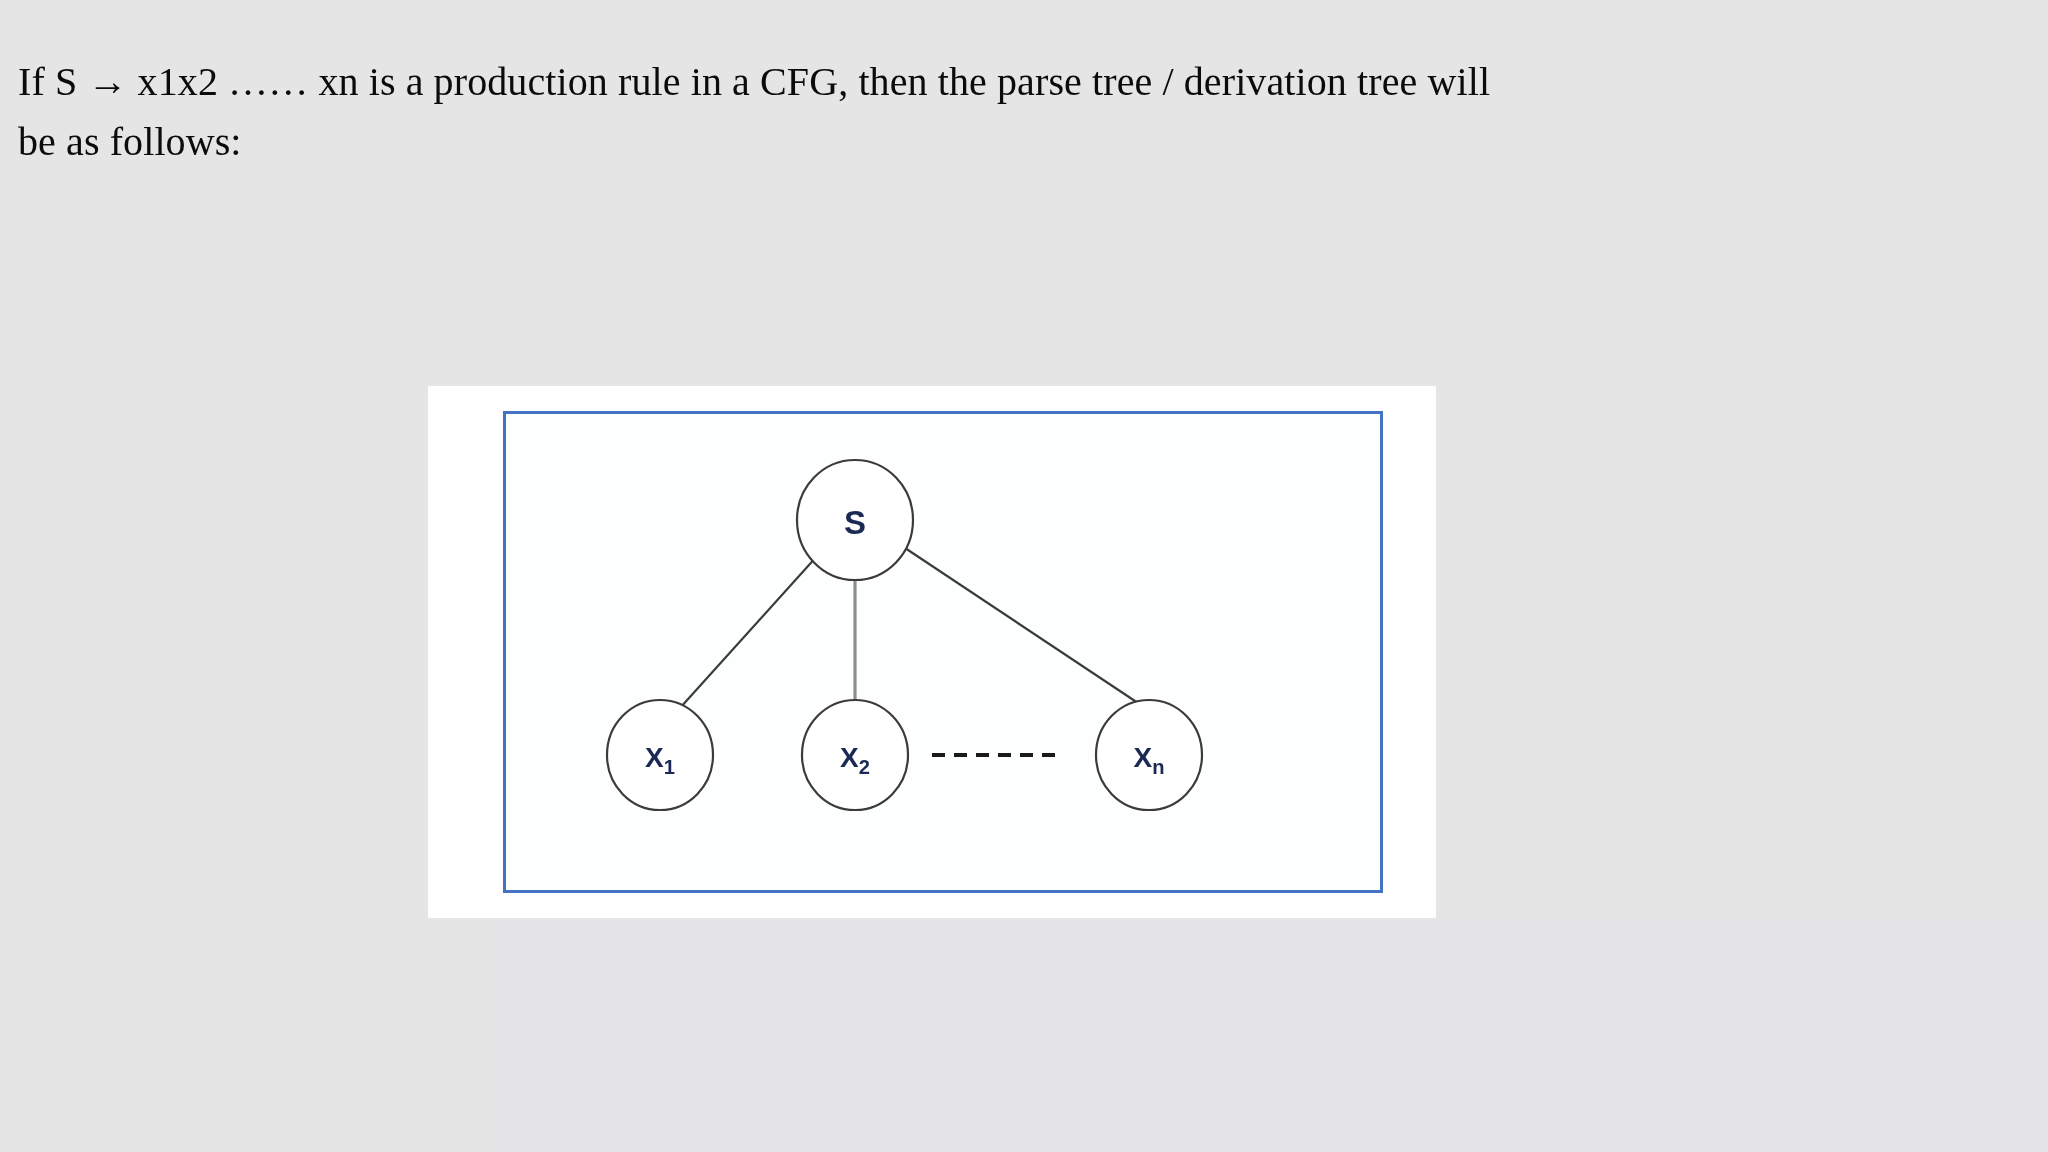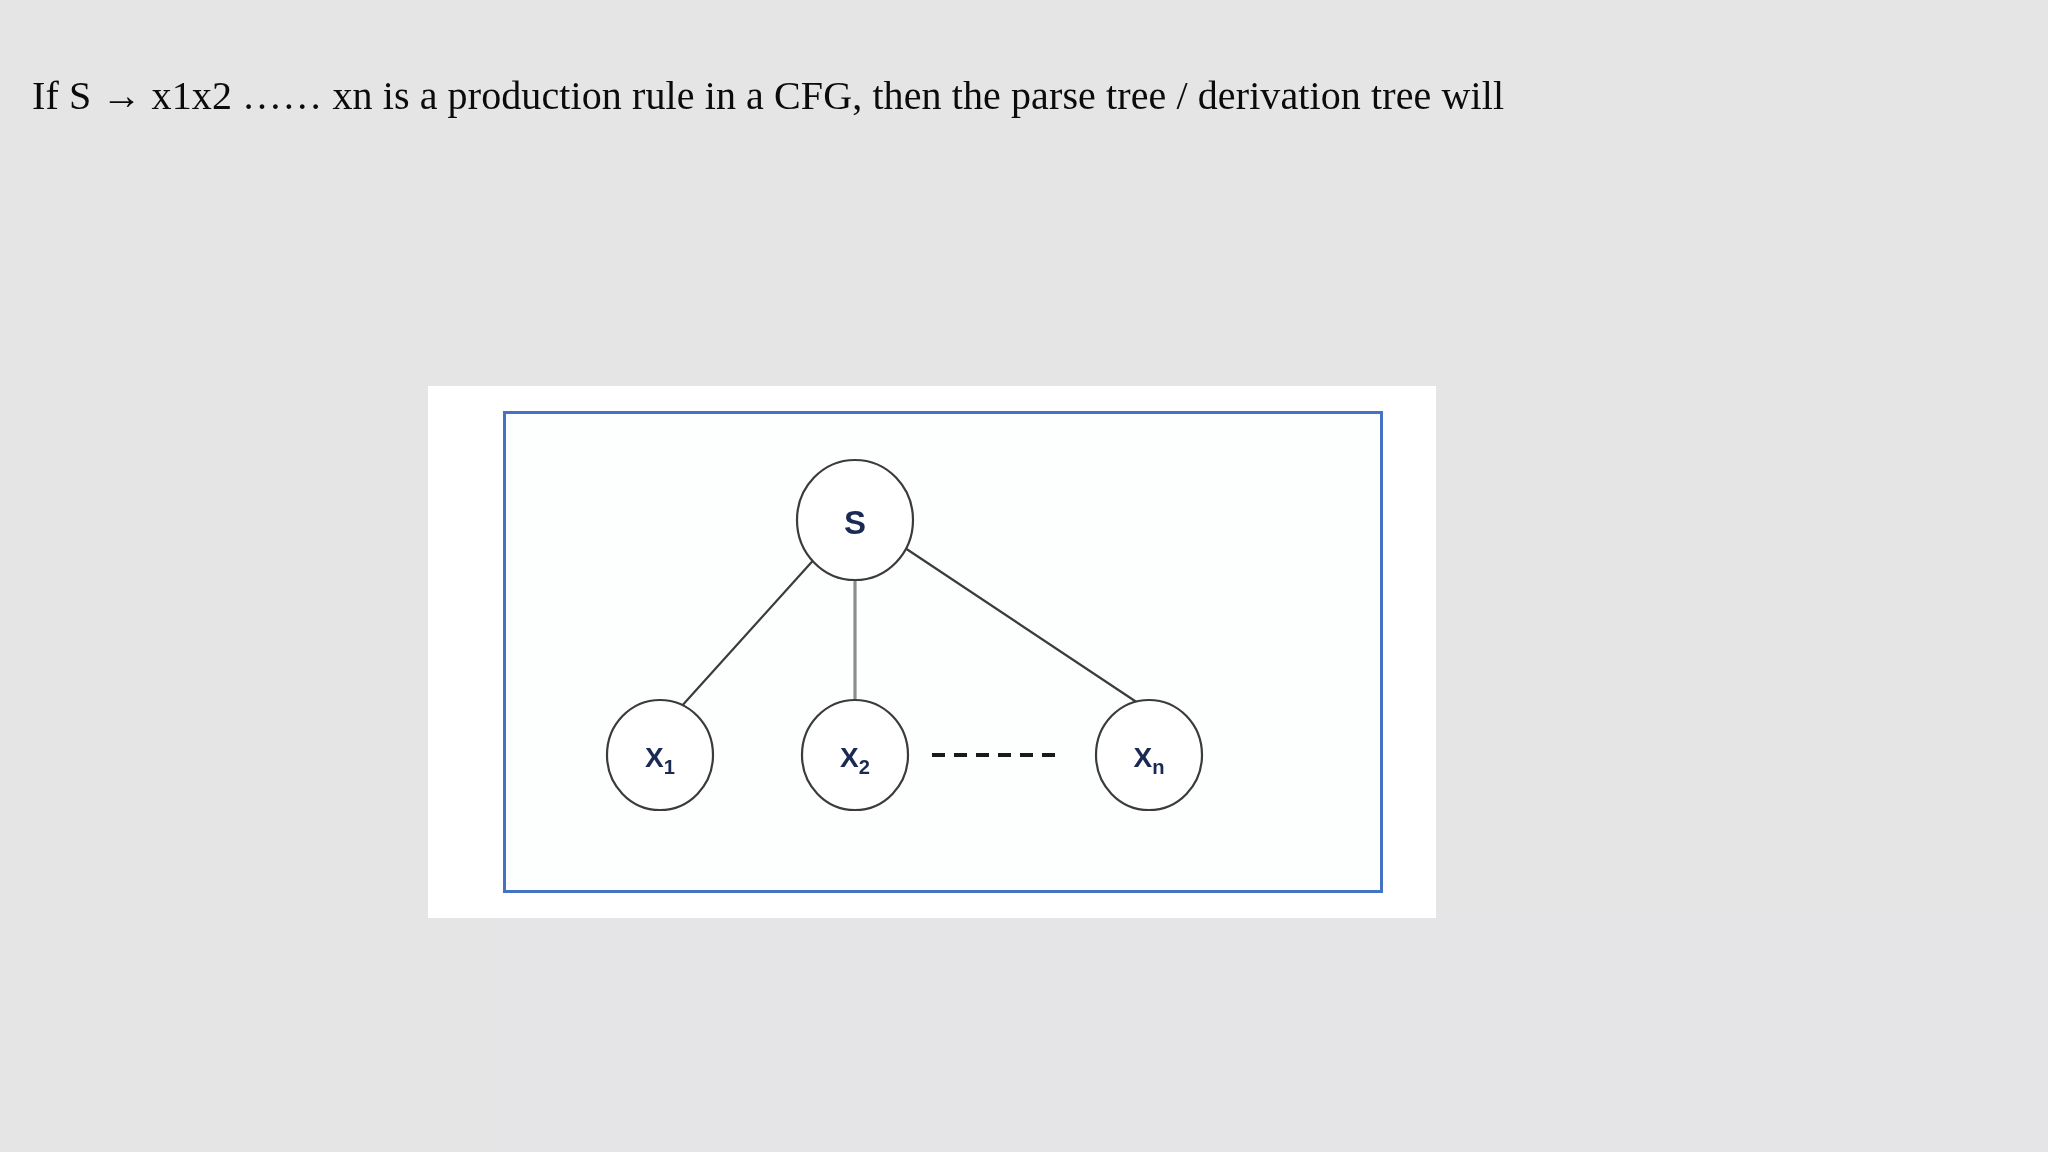--- a/index.html
+++ b/index.html
@@ -26,21 +26,21 @@
     background: #e5e4e6;
   }
 
   #prose {
     position: absolute;
     left: 18px;
     top: 52px;
     width: 1960px;
   }
   #prose p {
-    margin: 14px;
+    margin: 0;
     font-size: 40px;
     line-height: 1.50;
     color: #0b0b0b;
     font-family: "Liberation Serif", "DejaVu Serif", serif;
     font-weight: 400;
     letter-spacing: 0.1px;
   }
 
   
   #figure-card {
@@ -78,20 +78,21 @@
     font-size: 0.72em;
   }
 </style>
 </head>
 <body>
 
 <div id="bg-seam"></div>
 
 <div id="prose">
   <p>If S → x1x2 …… xn is a production rule in a CFG, then the parse tree / derivation tree will</p>
+  <p>be as follows:</p>
 </div>
 
 <div id="figure-card">
   <div id="figure-frame"></div>
 
   <svg id="tree-svg" viewBox="0 0 1008 532">
 
     <g>
       <line x1="390" y1="169" x2="252" y2="322" stroke="#3b3b3b" stroke-width="2.2" stroke-linecap="round"></line>
       <line x1="427" y1="192" x2="427" y2="317" stroke="#8c8c8c" stroke-width="3.2" stroke-linecap="round"></line>

